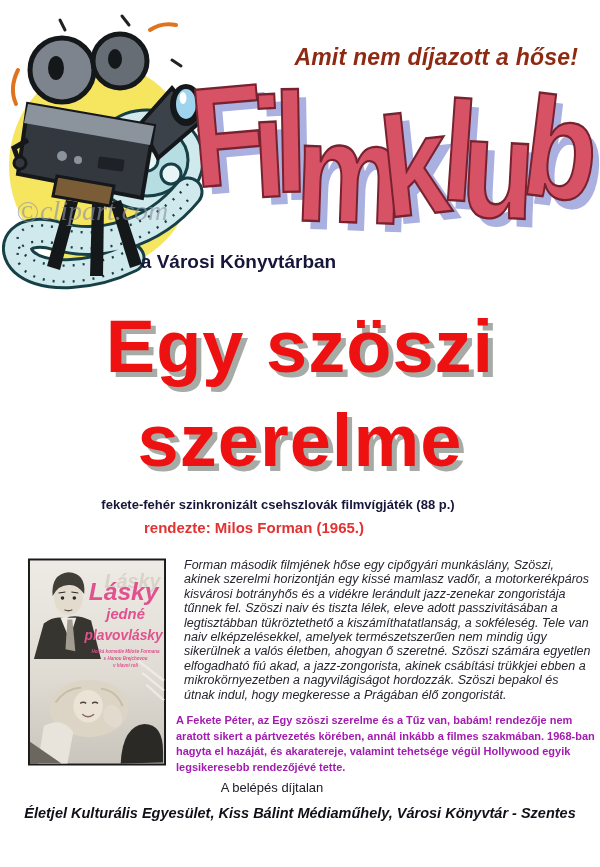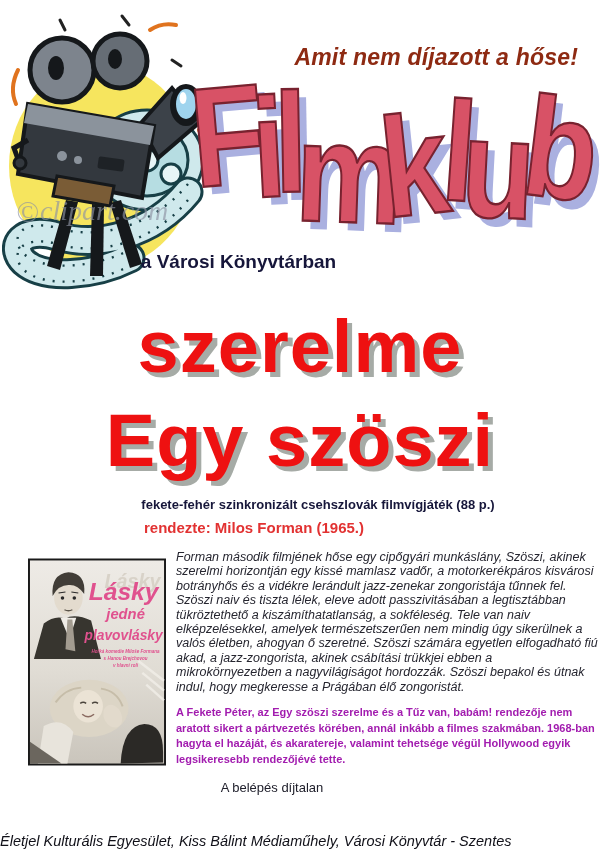--- a/index.html
+++ b/index.html
@@ -37,39 +37,39 @@
   }
   .venue .dt{white-space:pre;}
   
   .film-title{
     position:absolute;top:300px;left:0;width:600px;text-align:center;
     color:#ee1111;font-weight:bold;font-size:74px;line-height:94px;letter-spacing:1px;
     text-shadow:5px 5px 0 #a6aba6;
   }
   .film-info{
     position:absolute;top:497px;left:0;width:556px;text-align:center;
-    color:#16163a;font-weight:bold;font-size:13px;padding-left:40px;
+    color:#16163a;font-weight:bold;font-size:13px;
   }
   .film-director{
     position:absolute;top:519px;left:0;width:508px;text-align:center;
     color:#e23232;font-weight:bold;font-size:15px;
   }
   
   .poster{position:absolute;left:28px;top:558px;width:138px;height:208px;}
   .text-col{position:absolute;left:176px;top:550px;width:424px;color:#262630;}
-  .p1{font-style:italic;font-size:12.5px;line-height:14.4px;margin:0;}
+  .p1{font-style:italic;font-size:12.5px;line-height:14.4px;margin:8px;}
   .p2{font-weight:bold;font-size:11px;line-height:15.5px;margin:11px 0 0 0;color:#a21caf;}
   
   .admission{
     position:absolute;top:780px;left:-28px;width:600px;text-align:center;
     font-size:13px;color:#20202c;
   }
   .organizers{
-    position:absolute;top:805px;left:0;width:600px;
-    font-size:14.5px;font-weight:normal;font-style:italic;color:#101018;margin-top:28px;
+    position:absolute;top:805px;left:0;width:600px;text-align:center;
+    font-size:14.5px;font-weight:bold;font-style:italic;color:#101018;
   }
   .next-line{
     position:absolute;top:834px;left:0;width:600px;box-sizing:border-box;
     padding:0 24px;display:flex;justify-content:space-between;
     font-size:15.5px;font-weight:bold;font-style:italic;color:#8e2a12;
   }
 </style>
 </head>
 <body>
 
@@ -139,22 +139,22 @@
 
   <div class="logo">
     <span class="logo-letter">F</span><span class="logo-letter">i</span><span class="logo-letter">l</span><span class="logo-letter">m</span><span class="logo-letter">k</span><span class="logo-letter">l</span><span class="logo-letter">u</span><span class="logo-letter">b</span>
   </div>
 
   <div class="venue">
     <div>a Városi Könyvtárban</div>
   </div>
 
   <div class="film-title">
+    <div>Egy szöszi</div>
     <div>szerelme</div>
-    <div>Egy szöszi</div>
   </div>
   <div class="film-info">fekete-fehér szinkronizált csehszlovák filmvígjáték (88 p.)</div>
   <div class="film-director">rendezte: Milos Forman (1965.)</div>
 
   <svg class="poster" viewBox="0 0 140 210" xmlns="http://www.w3.org/2000/svg">
     <defs>
       <linearGradient id="photo" x1="0" y1="0" x2="0" y2="1">
         <stop offset="0" stop-color="#eeebe6"></stop>
         <stop offset="0.55" stop-color="#e0dcd4"></stop>
         <stop offset="1" stop-color="#cac5bc"></stop>

